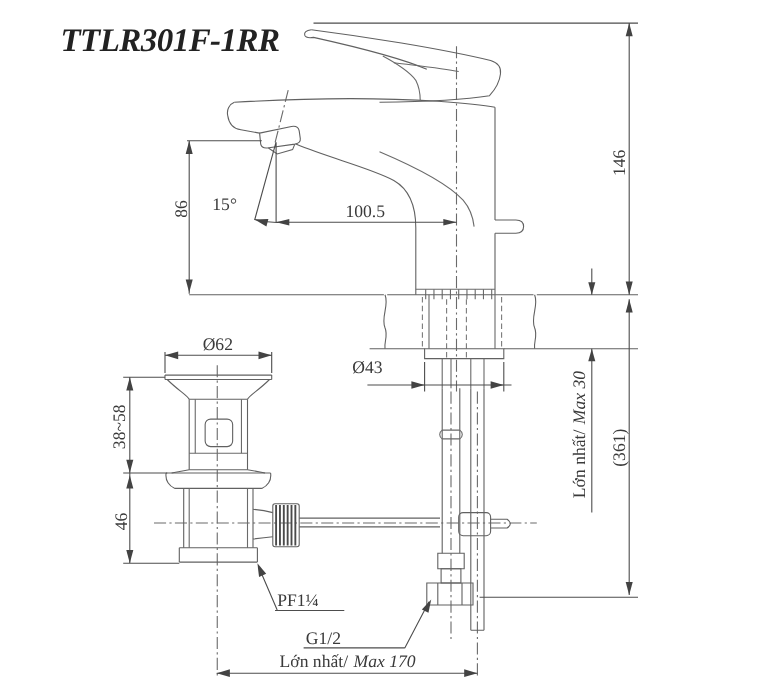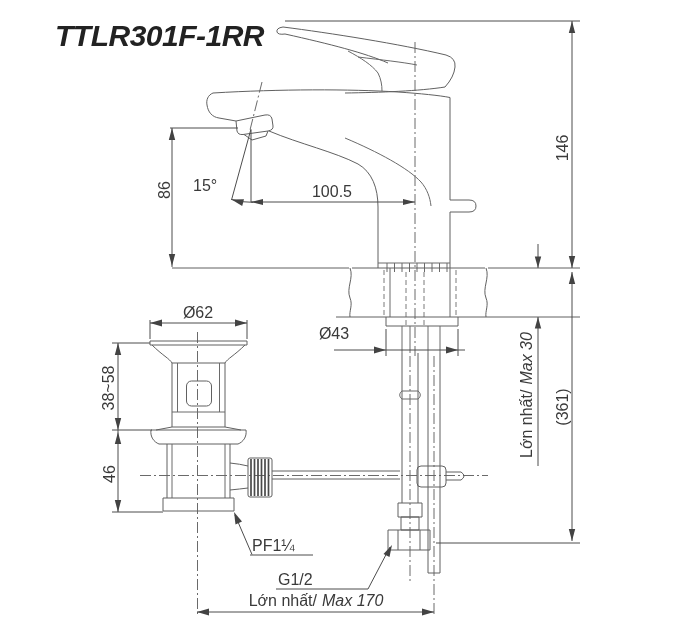--- a/index.html
+++ b/index.html
@@ -1,17 +1,17 @@
 <!DOCTYPE html>
 <html><head>
 <meta charset="utf-8">
 <style>
   html,body{margin:0;padding:0;background:#ffffff;}
   #stage{position:relative;width:700px;height:631px;background:#ffffff;overflow:hidden;
-         font-family:Liberation Sans, sans-serif;}
+         font-family:Liberation Serif, serif;}
   svg{position:absolute;left:0;top:0;}
   .ln{stroke:#616161;stroke-width:1;fill:none;}
   .ln2{stroke:#6a6a6a;stroke-width:1;fill:none;}
   .dim{stroke:#4d4d4d;stroke-width:1;fill:none;}
   .cl{stroke:#6a6a6a;stroke-width:1;fill:none;stroke-dasharray:11 3 2 3;}
   .hid{stroke:#7a7a7a;stroke-width:1;fill:none;stroke-dasharray:5 3;}
   .ar{fill:#434343;stroke:none;}
   .dimtext{fill:#3a3a3a;font-size:16px;}
   .title-text{fill:#222222;font-size:30px;font-weight:bold;font-style:italic;letter-spacing:-0.5px;}
   .knurl{stroke:#4a4a4a;stroke-width:1.7;}

